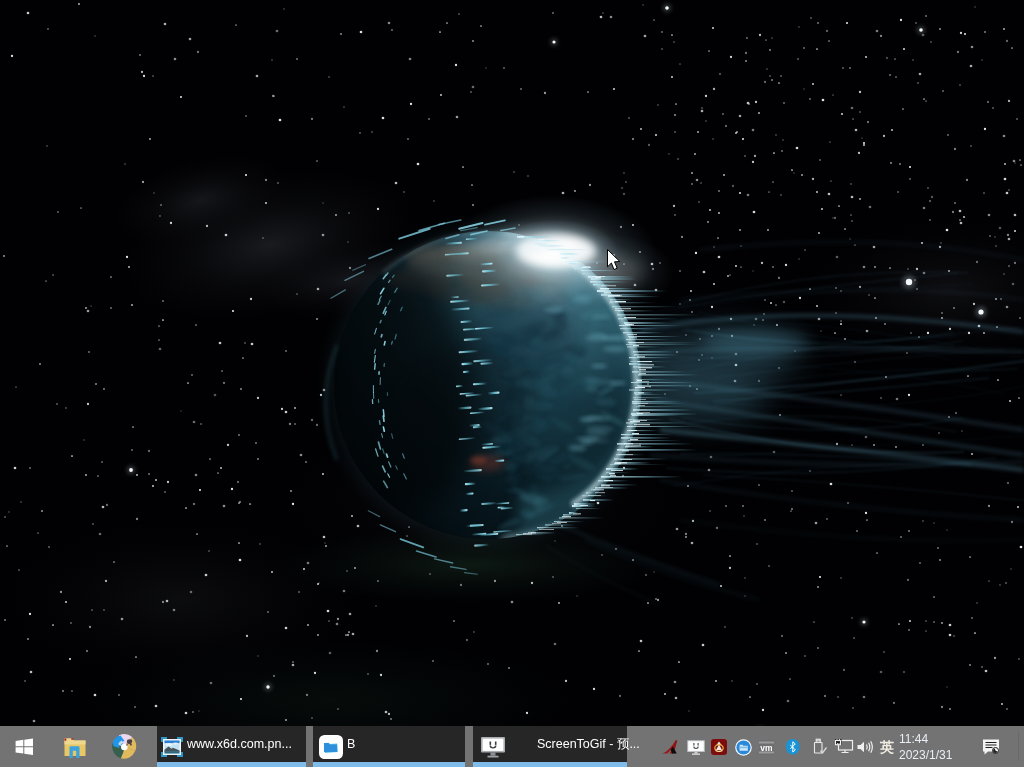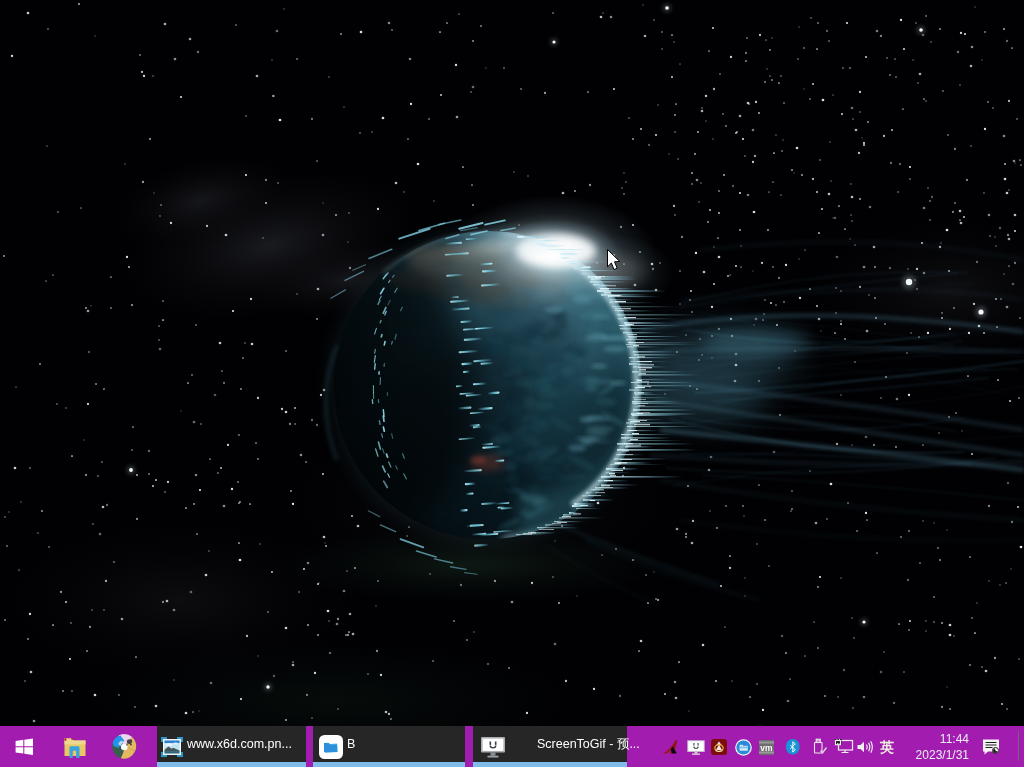--- a/index.html
+++ b/index.html
@@ -1541,21 +1541,21 @@
       <ellipse cx="600" cy="429" rx="14" ry="3.2" fill="#7fc2d2" opacity="0.22" filter="url(#b2)"></ellipse>
       <ellipse cx="582" cy="300" rx="10" ry="3.3" fill="#7fc2d2" opacity="0.22" filter="url(#b2)"></ellipse>
       <ellipse cx="595" cy="419" rx="16" ry="1.7" fill="#7fc2d2" opacity="0.34" filter="url(#b2)"></ellipse>
       <ellipse cx="615" cy="349" rx="12" ry="3.2" fill="#7fc2d2" opacity="0.30" filter="url(#b2)"></ellipse>
       <ellipse cx="554" cy="310" rx="10" ry="2.8" fill="#7fc2d2" opacity="0.33" filter="url(#b2)"></ellipse>
       <ellipse cx="598" cy="335" rx="9" ry="1.7" fill="#7fc2d2" opacity="0.17" filter="url(#b2)"></ellipse>
       <ellipse cx="595" cy="441" rx="15" ry="1.6" fill="#7fc2d2" opacity="0.23" filter="url(#b2)"></ellipse>
     </g>
     <path d="M607.5 249.5 L607.5 266.8 L611.4 263.0 L614.0 269.6 L617.2 268.2 L614.5 261.8 L619.8 261.5 Z" fill="#ffffff" stroke="#000000" stroke-width="1"></path>
   </svg>
-<div style="position:absolute;left:0;top:726px;width:1024px;height:41px;background:#a21caf;opacity:0.999;text-decoration:underline;">
+<div style="position:absolute;left:0;top:726px;width:1024px;height:41px;background:#737373;opacity:0.999;text-decoration:underline;">
     <svg width="24" height="24" viewBox="0 0 24 24" style="position:absolute;left:12px;top:9px">
 <g fill="#ffffff">
 <path d="M3.6 5.9 L11.3 4.8 L11.3 11.2 L3.6 11.2 Z"></path>
 <path d="M12.3 4.7 L21.0 3.4 L21.0 11.2 L12.3 11.2 Z"></path>
 <path d="M3.6 12.2 L11.3 12.2 L11.3 18.6 L3.6 17.5 Z"></path>
 <path d="M12.3 12.2 L21.0 12.2 L21.0 20.0 L12.3 18.7 Z"></path>
 </g>
     </svg>
     <svg width="26" height="26" viewBox="0 0 26 26" style="position:absolute;left:62px;top:8px">
 <path d="M2.5 4.5 L10 4.5 L11.5 6.5 L23.5 6.5 L23.5 22 L2.5 22 Z" fill="#e7c766"></path>
@@ -1669,20 +1669,20 @@
         <rect x="1.5" y="2.5" width="5" height="4.2"></rect>
         <path d="M3 2.3 L3 1 M5.5 2.3 L5.5 1" stroke-width="0.9"></path>
         <path d="M3.5 6.7 L3.5 5 M5 6.7 L5 5" stroke-width="0.8"></path>
       </g>
     </svg>
     <svg width="19" height="16" viewBox="0 0 19 16" style="position:absolute;left:856px;top:13px">
       <path d="M1.5 6 L4.5 6 L8 2.8 L8 13.2 L4.5 10 L1.5 10 Z" fill="#f0f0f0"></path>
       <path d="M10.5 5.5 q1.5 2.5 0 5 M12.6 3.8 q2.4 4.2 0 8.4 M14.7 2.2 q3.3 5.8 0 11.6" stroke="#f0f0f0" stroke-width="1.2" fill="none"></path>
     </svg>
     <div style="position:absolute;left:878px;top:13px;width:18px;height:16px;color:#f0ede2;font-size:14px;font-weight:bold;font-family:'Liberation Sans',sans-serif;line-height:16px;text-align:center;">英</div>
-    <div style="position:absolute;left:899px;top:5px;width:70px;height:32px;color:#e9eff5;font-size:12px;text-align:right;line-height:16px;">11:44<br>2023/1/31</div>
+    <div style="position:absolute;left:899px;top:5px;width:70px;height:32px;color:#e9eff5;font-size:12px;text-align:left;line-height:16px;">11:44<br>2023/1/31</div>
     <svg width="19" height="18" viewBox="0 0 19 18" style="position:absolute;left:982px;top:12px">
       <path d="M1 1.5 h16 v12 h-11 l-3.5 3 v-3 h-1.5 Z" fill="#f4f4f4"></path>
       <path d="M3.5 4.5 h11 M3.5 7 h11 M3.5 9.5 h7" stroke="#1f1e1e" stroke-width="1.2"></path>
       <circle cx="13.5" cy="12.5" r="3" fill="#f4f4f4" stroke="#1f1e1e" stroke-width="1"></circle>
       <path d="M13.2 10.5 a2.3 2.3 0 1 0 2.4 2.6 a1.9 1.9 0 0 1 -2.4 -2.6 Z" fill="#1f1e1e"></path>
     </svg>
     <div style="position:absolute;left:1018px;top:5px;width:1px;height:30px;background:#6a6a6a;"></div>
   </div>
 </body></html>

